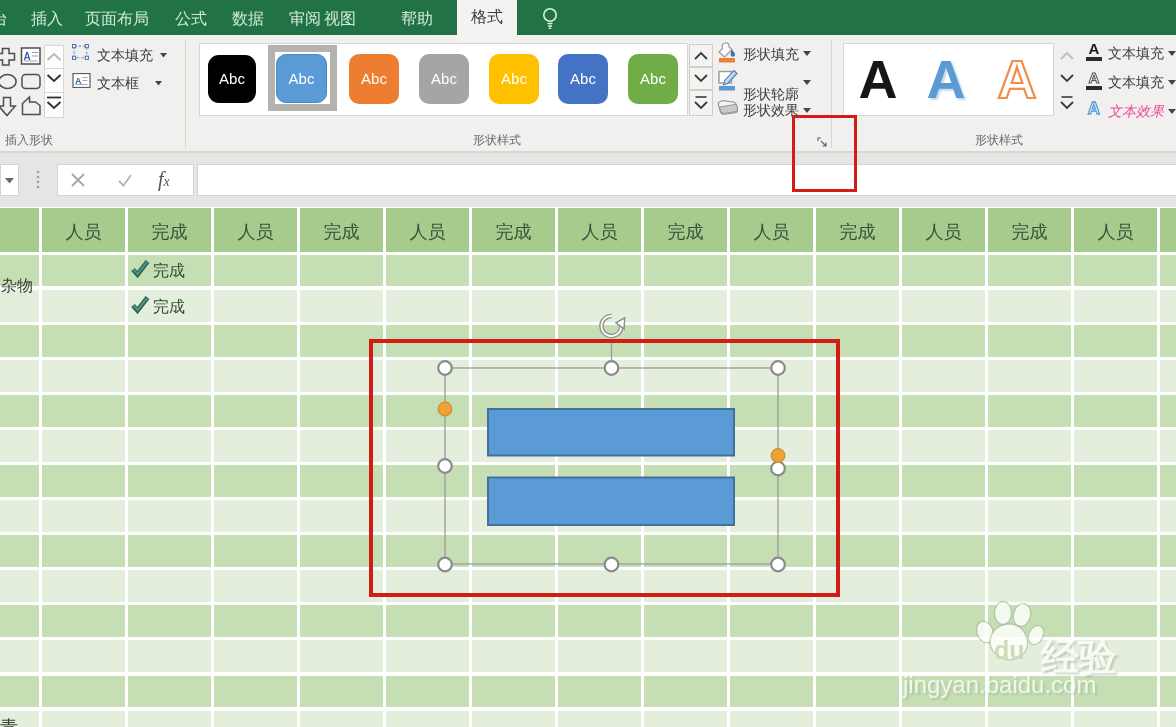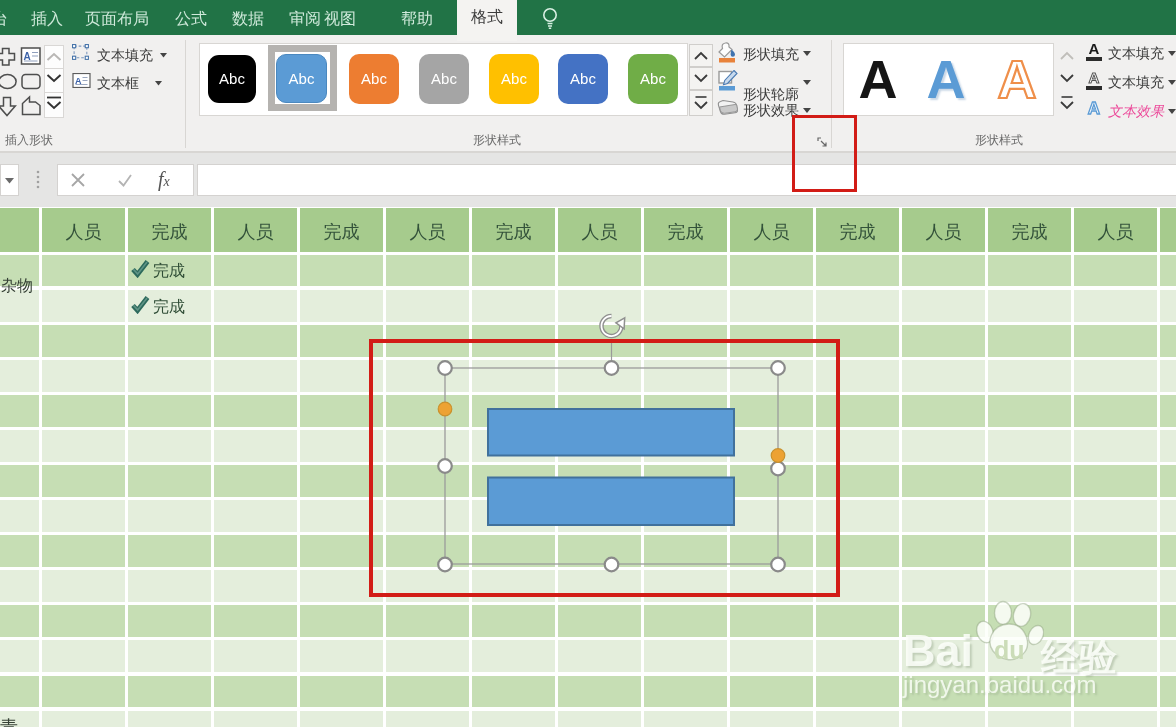--- a/index.html
+++ b/index.html
@@ -328,21 +328,20 @@
     <circle cx="418" cy="155.5" r="6.8"></circle>
   </g>
 </svg>
 
 <div class="abs" style="left:369px;top:339px;width:471px;height:258px;border:4px solid #d21c16;"></div>
 
 <div class="abs" style="left:792px;top:115px;width:65px;height:77px;border:3.5px solid #d21c16;"></div>
 
 <div id="wm" class="abs" style="left:895px;top:595px;width:290px;height:110px;white-space:nowrap;">
 
-  <div class="abs" style="left:8px;top:30px;font-size:45px;font-weight:bold;color:rgba(253,255,250,0.85);text-shadow:2px 2px 2px rgba(125,145,115,0.35);letter-spacing:0px;">Bai</div>
 
   <svg class="abs" style="left:77px;top:5px;" width="72" height="72" viewBox="0 0 72 72">
     <g fill="rgba(253,255,250,0.85)" stroke="rgba(140,160,125,0.45)" stroke-width="1.4">
       <ellipse cx="13" cy="32" rx="8" ry="11" transform="rotate(-20 13 32)"></ellipse>
       <ellipse cx="31" cy="13" rx="8.5" ry="11.5"></ellipse>
       <ellipse cx="50" cy="15" rx="8.5" ry="11.5" transform="rotate(12 50 15)"></ellipse>
       <ellipse cx="64" cy="35" rx="7" ry="10" transform="rotate(25 64 35)"></ellipse>
       <path d="M37 24 q13 0 17.5 13 q3.5 11 -4 17.5 q-7.5 6.5 -15 5 q-9.5 -2 -14.5 -8.5 q-5.5 -7.5 -1.5 -16 q5 -11 17.5 -11 z"></path>
     </g>
     <text x="22" y="59" font-size="25" font-weight="bold" fill="rgba(200,218,180,0.95)">du</text>

